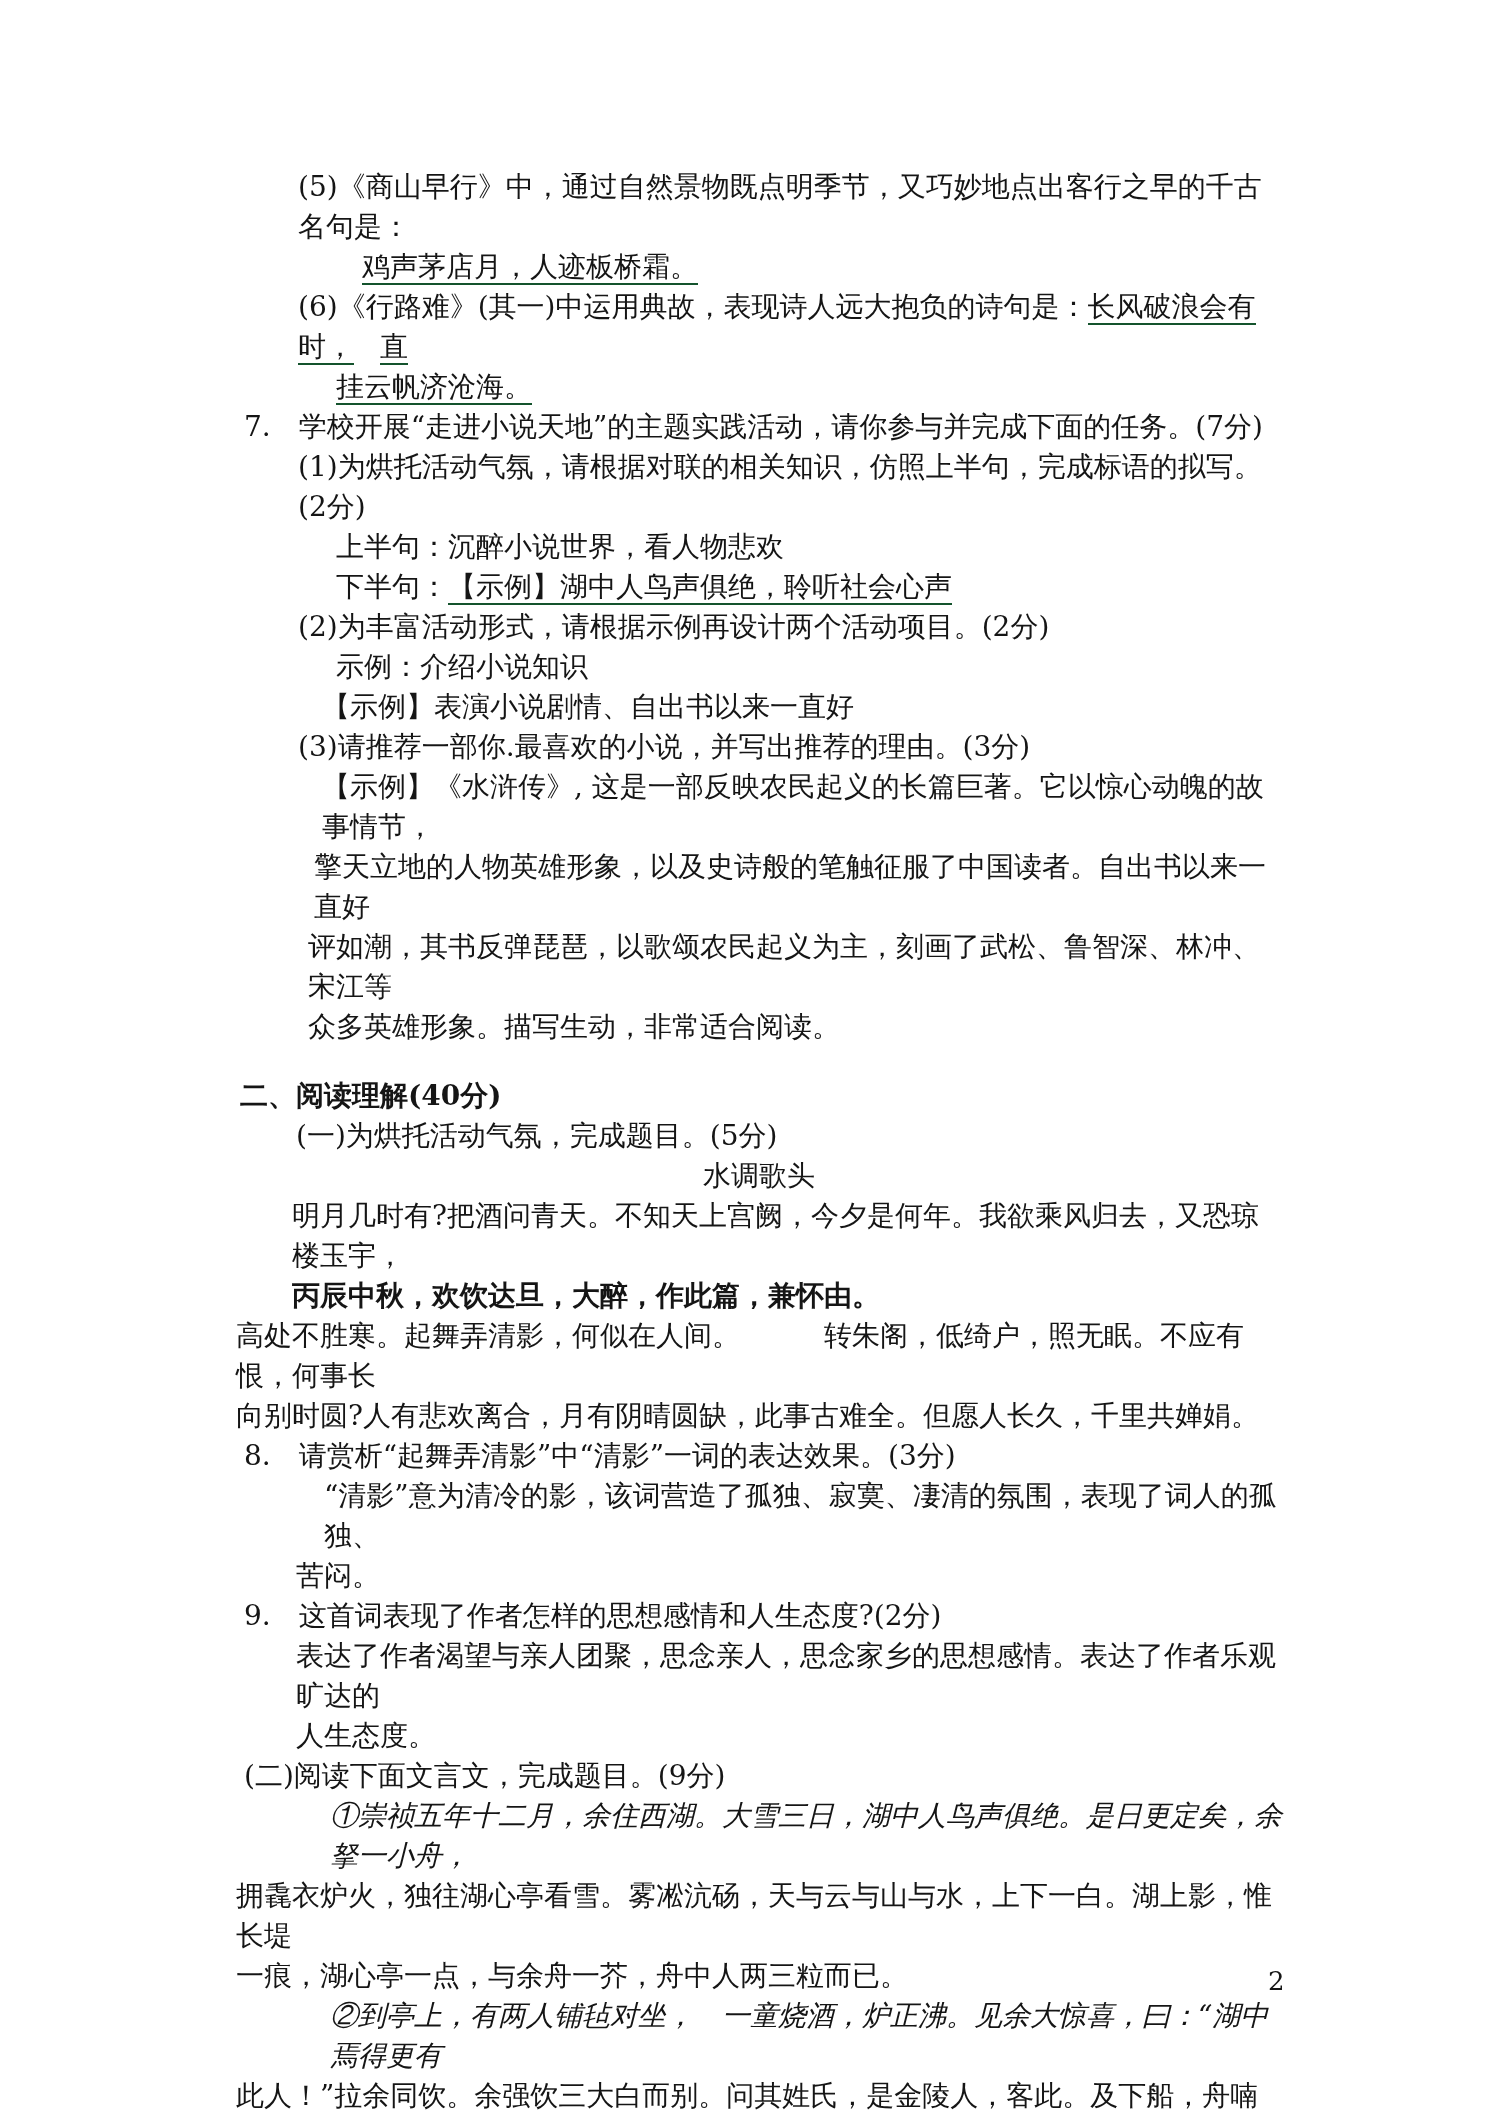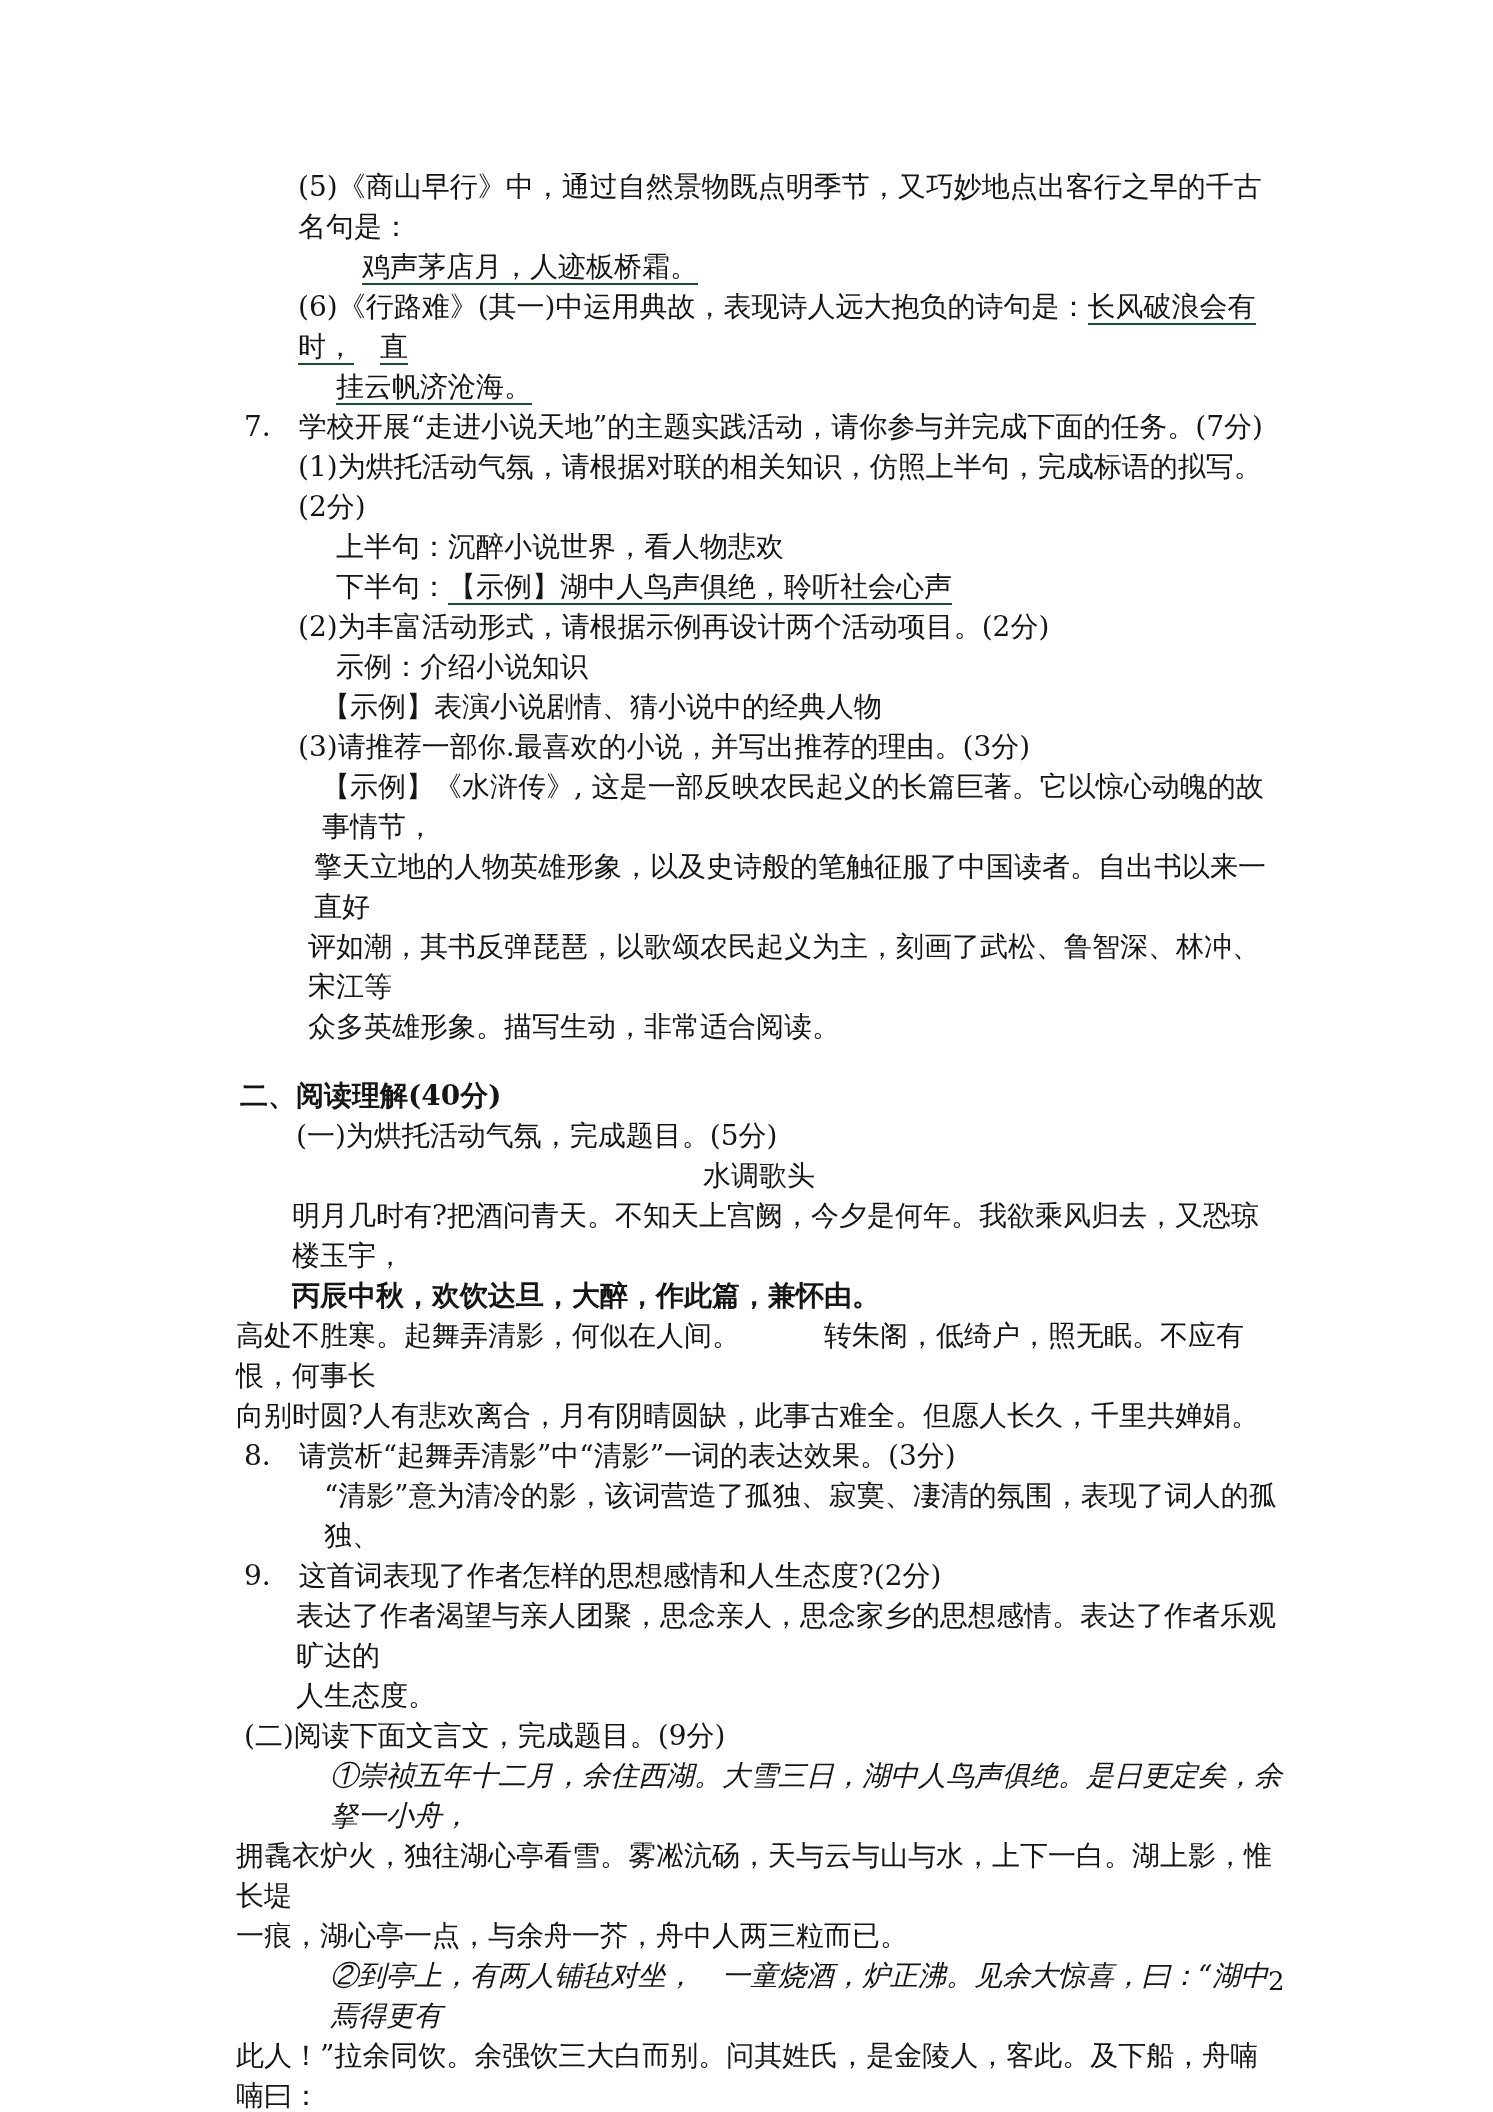--- a/index.html
+++ b/index.html
@@ -37,37 +37,38 @@
 
     <div class="ln i2"><span>(6)《行路难》(其一)中运用典故，表现诗人远大抱负的诗句是：</span><span class="u">长风破浪会有时，</span><span class="u gap4-none" style="margin-left:26px;">直</span></div>
     <div class="ln i3"><span class="u">挂云帆济沧海。</span></div>
 
     <div class="ln i1"><span>7.　学校开展“走进小说天地”的主题实践活动，请你参与并完成下面的任务。(7分)</span></div>
     <div class="ln i2"><span>(1)为烘托活动气氛，请根据对联的相关知识，仿照上半句，完成标语的拟写。(2分)</span></div>
     <div class="ln i3"><span>上半句：沉醉小说世界，看人物悲欢</span></div>
     <div class="ln i3"><span>下半句：</span><span class="u">【示例】湖中人鸟声俱绝，聆听社会心声</span></div>
     <div class="ln i2"><span>(2)为丰富活动形式，请根据示例再设计两个活动项目。(2分)</span></div>
     <div class="ln i3"><span>示例：介绍小说知识</span></div>
-    <div class="ln i5"><span>【示例】表演小说剧情、猜小说中的经典人物</span></div>
+    <div class="ln i5"><span>【示例】表演小说剧情、自出书以来一直好</span></div>
     <div class="ln i2"><span>(3)请推荐一部你.最喜欢的小说，并写出推荐的理由。(3分)</span></div>
     <div class="ln i5"><span>【示例】《水浒传》, 这是一部反映农民起义的长篇巨著。它以惊心动魄的故事情节，</span></div>
     <div class="ln i6"><span>擎天立地的人物英雄形象，以及史诗般的笔触征服了中国读者。自出书以来一直好</span></div>
     <div class="ln i7"><span>评如潮，其书反弹琵琶，以歌颂农民起义为主，刻画了武松、鲁智深、林冲、宋江等</span></div>
     <div class="ln i7"><span>众多英雄形象。描写生动，非常适合阅读。</span></div>
 
     <div class="ln i12 b"><span>二、阅读理解(40分)</span></div>
     <div class="ln i9"><span>(一)为烘托活动气氛，完成题目。(5分)</span></div>
     <div class="ln ctr"><span>水调歌头</span></div>
     <div class="ln i8"><span>明月几时有?把酒问青天。不知天上宫阙，今夕是何年。我欲乘风归去，又恐琼楼玉宇，</span></div>
     <div class="ln i8 b"><span>丙辰中秋，欢饮达旦，大醉，作此篇，兼怀由。</span></div>
     <div class="ln i0"><span>高处不胜寒。起舞弄清影，何似在人间。　　　转朱阁，低绮户，照无眠。不应有恨，何事长</span></div>
     <div class="ln i0"><span>向别时圆?人有悲欢离合，月有阴晴圆缺，此事古难全。但愿人长久，千里共婵娟。</span></div>
 
     <div class="ln i1"><span>8.　请赏析“起舞弄清影”中“清影”一词的表达效果。(3分)</span></div>
     <div class="ln i10"><span>“清影”意为清冷的影，该词营造了孤独、寂寞、凄清的氛围，表现了词人的孤独、</span></div>
+    <div class="ln i9"><span>苦闷。</span></div>
 
     <div class="ln i1"><span>9.　这首词表现了作者怎样的思想感情和人生态度?(2分)</span></div>
     <div class="ln i9"><span>表达了作者渴望与亲人团聚，思念亲人，思念家乡的思想感情。表达了作者乐观旷达的</span></div>
     <div class="ln i9"><span>人生态度。</span></div>
 
     <div class="ln i1"><span>(二)阅读下面文言文，完成题目。(9分)</span></div>
     <div class="ln i11"><span>①崇祯五年十二月，余住西湖。大雪三日，湖中人鸟声俱绝。是日更定矣，余拏一小舟，</span></div>
     <div class="ln i0"><span>拥毳衣炉火，独往湖心亭看雪。雾凇沆砀，天与云与山与水，上下一白。湖上影，惟长堤</span></div>
     <div class="ln i0"><span>一痕，湖心亭一点，与余舟一芥，舟中人两三粒而已。</span></div>
     <div class="ln i11"><span>②到亭上，有两人铺毡对坐，　一童烧酒，炉正沸。见余大惊喜，曰：“湖中焉得更有</span></div>

